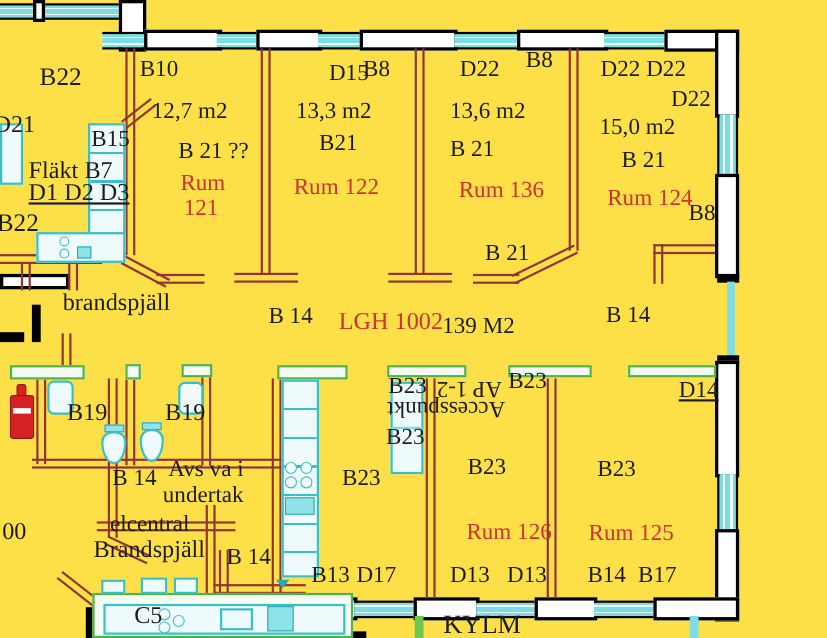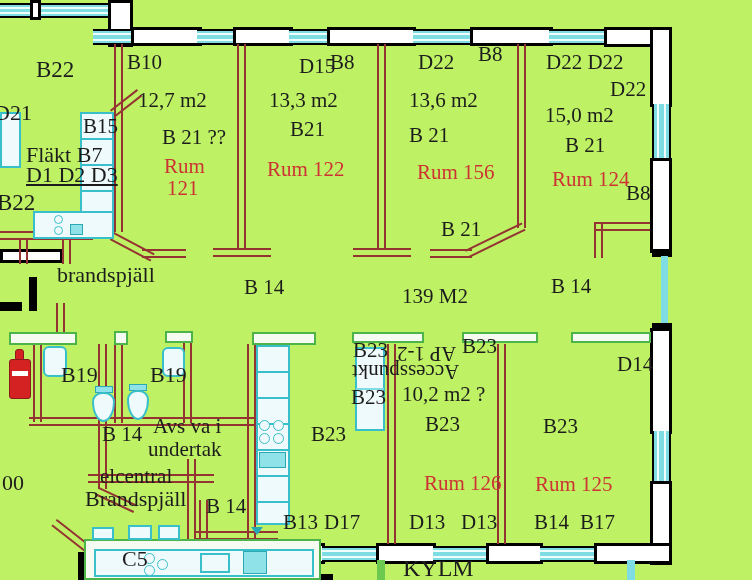--- a/index.html
+++ b/index.html
@@ -1,16 +1,16 @@
 <!DOCTYPE html>
 <html><head>
 <meta charset="utf-8">
 <style>
   html,body{margin:0;padding:0;background:#fff;}
-  .plan{position:relative;width:752px;height:580px;background:#bef264;overflow:hidden;
+  .plan{position:relative;width:752px;height:580px;background:#fde047;overflow:hidden;
         font-family:"Liberation Serif","DejaVu Serif",serif;}
   .lbl{position:absolute;color:#1c1c1c;font-size:21px;line-height:1.02;white-space:nowrap;}
   .red{color:#cd3333;}
   .flip{transform:rotate(180deg);}
   
   .w{position:absolute;background:#fff;border:3px solid #000;box-sizing:border-box;}
   .wf{position:absolute;background:#000;}
   
   .winh{position:absolute;box-sizing:border-box;border-top:2px solid #000;border-bottom:2px solid #000;
         background:linear-gradient(180deg,#7edde2 0 20%,#effdfd 20% 33%,#7edde2 33% 67%,#effdfd 67% 80%,#7edde2 80% 100%);}
@@ -180,49 +180,49 @@
   <div class="lbl" style="left:162px;top:127px;">B 21 ??</div>
   <div class="lbl red" style="left:164px;top:156px;">Rum</div>
   <div class="lbl red" style="left:167px;top:178px;">121</div>
 
   <div class="lbl" style="left:269px;top:90px;">13,3 m2</div>
   <div class="lbl" style="left:290px;top:119px;">B21</div>
   <div class="lbl red" style="left:267px;top:159px;">Rum 122</div>
 
   <div class="lbl" style="left:409px;top:90px;">13,6 m2</div>
   <div class="lbl" style="left:409px;top:125px;">B 21</div>
-  <div class="lbl red" style="left:417px;top:162px;">Rum 156</div>
+  <div class="lbl red" style="left:417px;top:162px;">Rum 136</div>
 
   <div class="lbl" style="left:545px;top:105px;">15,0 m2</div>
   <div class="lbl" style="left:565px;top:135px;">B 21</div>
   <div class="lbl red" style="left:552px;top:169px;">Rum 124</div>
   <div class="lbl" style="left:626px;top:183px;">B8</div>
 
   <div class="lbl" style="left:441px;top:219px;">B 21</div>
   <div class="lbl" style="left:57px;top:264px;font-size:22px;">brandspjäll</div>
   <div class="lbl" style="left:244px;top:277px;">B 14</div>
+  <div class="lbl red" style="left:308px;top:281px;font-size:22px;">LGH 1002</div>
   <div class="lbl" style="left:402px;top:286px;">139 M2</div>
   <div class="lbl" style="left:551px;top:276px;">B 14</div>
 
   <div class="lbl" style="left:61px;top:364px;font-size:22px;">B19</div>
   <div class="lbl" style="left:150px;top:364px;font-size:22px;">B19</div>
 
   <div class="lbl" style="left:353px;top:340px;">B23</div>
   <div class="lbl flip" style="left:397px;top:343px;">AP 1-2</div>
   <div class="lbl" style="left:462px;top:336px;">B23</div>
   <div class="lbl flip" style="left:352px;top:361px;">Accesspunkt</div>
   <div class="lbl" style="left:351px;top:387px;">B23</div>
-  <div class="lbl" style="left:402px;top:384px;">10,2 m2 ?</div>
   <div class="lbl" style="left:311px;top:424px;">B23</div>
   <div class="lbl" style="left:425px;top:414px;">B23</div>
   <div class="lbl red" style="left:424px;top:473px;">Rum 126</div>
 
   <div class="lbl" style="left:543px;top:416px;">B23</div>
   <div class="lbl red" style="left:535px;top:474px;">Rum 125</div>
-  <div class="lbl" style="left:617px;top:354px;">D14</div>
+  <div class="lbl" style="left:617px;top:344px;text-decoration:underline;">D14</div>
 
   <div class="lbl" style="left:102px;top:424px;">B 14</div>
   <div class="lbl" style="left:153px;top:416px;">Avs va i</div>
   <div class="lbl" style="left:148px;top:439px;">undertak</div>
   <div class="lbl" style="left:2px;top:472px;font-size:22px;">00</div>
   <div class="lbl" style="left:100px;top:466px;">elcentral</div>
   <div class="lbl" style="left:85px;top:488px;font-size:22px;">Brandspjäll</div>
   <div class="lbl" style="left:206px;top:496px;">B 14</div>
 
   <div class="lbl" style="left:283px;top:512px;">B13</div>

